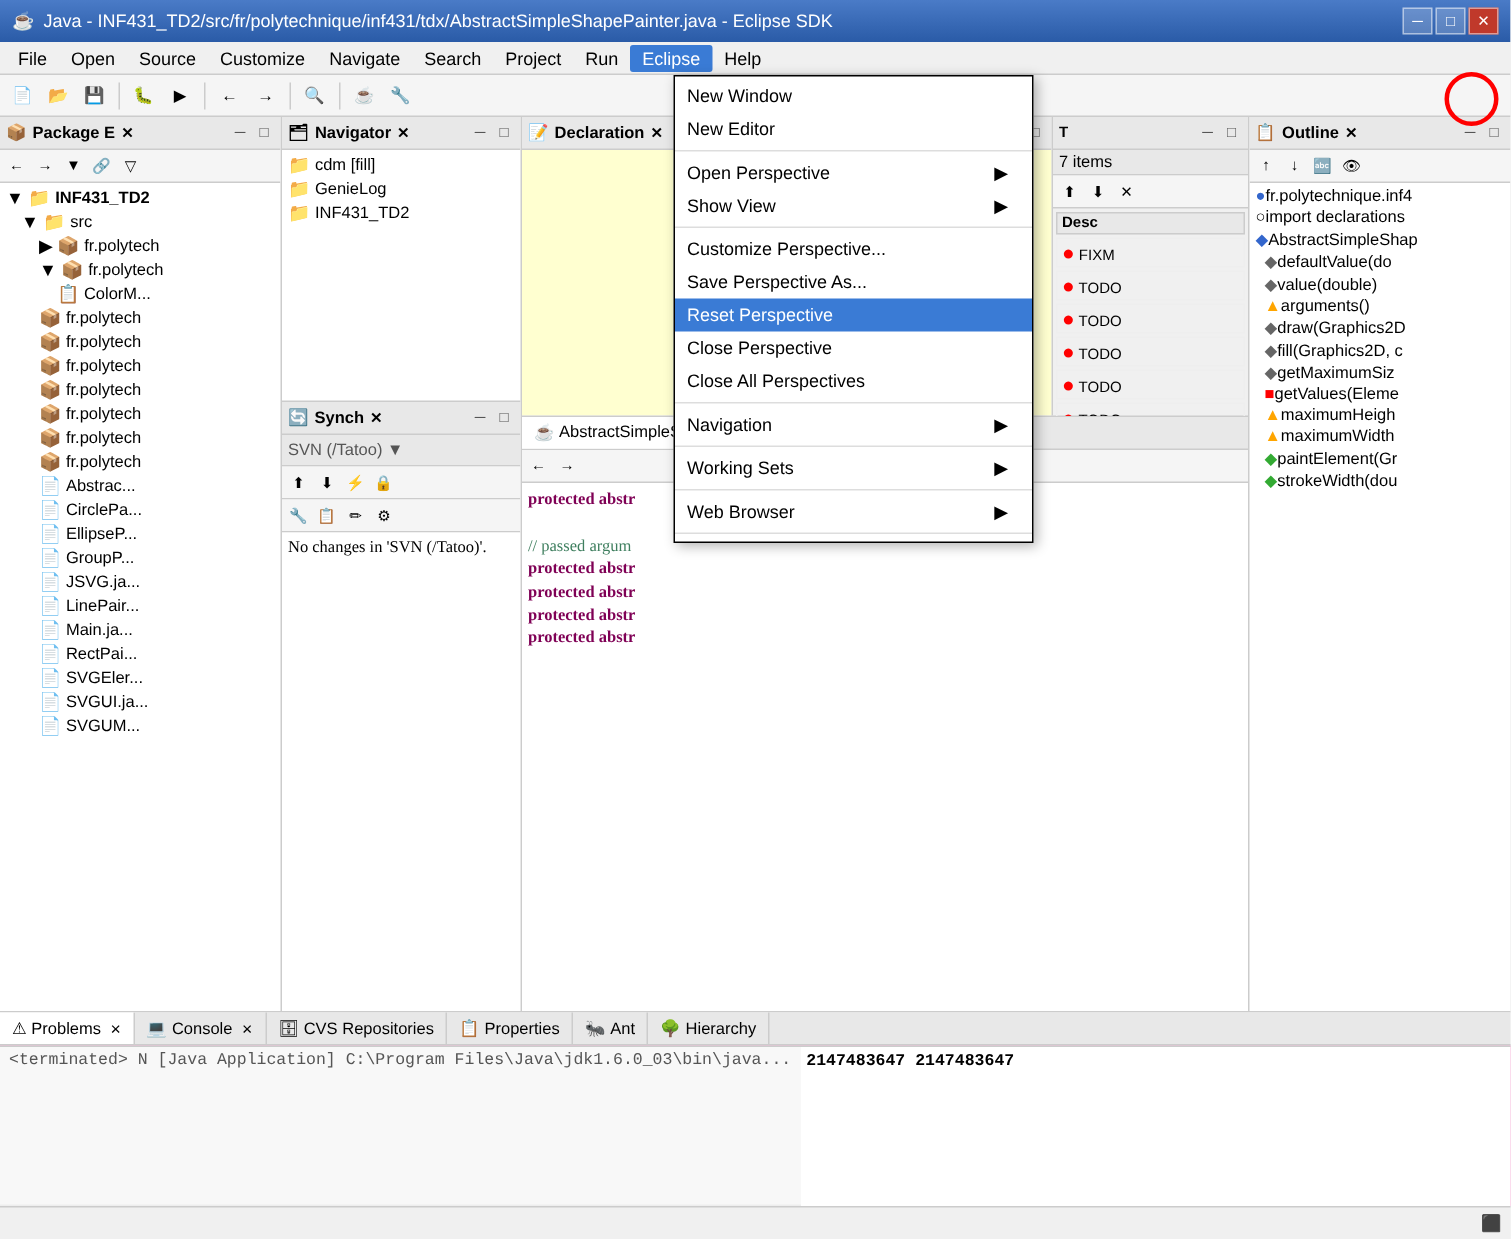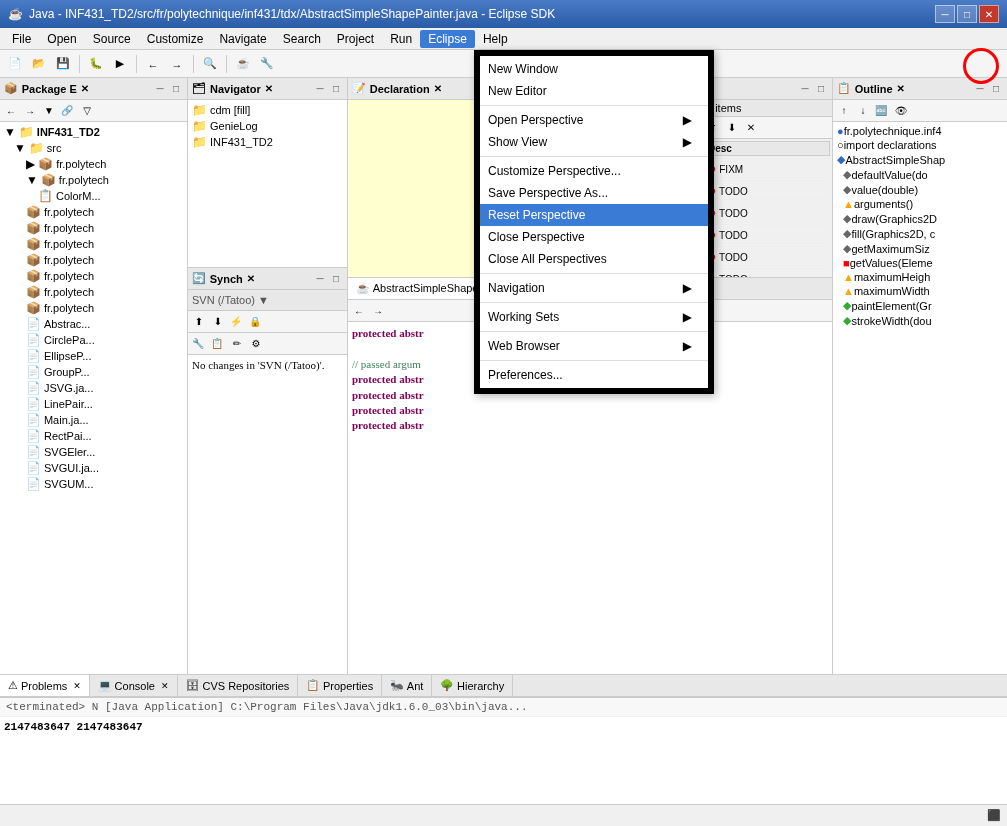--- a/index.html
+++ b/index.html
@@ -190,23 +190,23 @@
       height: 22px;
       display: flex;
       align-items: center;
       padding: 0 6px;
       font-size: 11px;
       color: #555;
     }
     .dropdown-menu {
       position: absolute;
       top: 50px;
-      left: 474px;
+      left: 449px;
       background: white;
-      border: 6px solid #000000;
+      border: 1px solid #000000;
       box-shadow: 2px 2px 8px rgba(0,0,0,0.3);
       z-index: 200;
       min-width: 240px;
       padding: 2px 0;
     }
     .menu-dropdown-item {
       display: flex;
       align-items: center;
       justify-content: space-between;
       padding: 4px 16px 4px 8px;
@@ -752,21 +752,21 @@
     </div>
     <div class="prob-tab">
       <span>🐜</span>
       <span>Ant</span>
     </div>
     <div class="prob-tab">
       <span>🌳</span>
       <span>Hierarchy</span>
     </div>
   </div>
-  <div style="display:flex; flex:1; overflow:hidden; border-top:1px solid #ccc; background:#f9a8d4; flex-direction:column;">
+  <div style="display:flex; flex:1; overflow:hidden; border-top:1px solid #ccc; background:#f9a8d4; ">
     <div style="font-family: 'Courier New', monospace; font-size:11px; padding:3px 6px; border-bottom:1px solid #eee; color:#555; background:#f8f8f8;">
       <span>&lt;terminated&gt; N [Java Application] C:\Program Files\Java\jdk1.6.0_03\bin\java...</span>
     </div>
     <div class="console-content">
       <span>2147483647  2147483647</span>
     </div>
   </div>
 </div>
 
 <div class="status-bar" style="position:absolute; bottom:0; left:0; right:0;">
@@ -786,16 +786,15 @@
   <div class="menu-dropdown-item highlighted">Reset Perspective</div>
   <div class="menu-dropdown-item">Close Perspective</div>
   <div class="menu-dropdown-item">Close All Perspectives</div>
   <div class="menu-sep"></div>
   <div class="menu-dropdown-item">Navigation <span class="arrow">▶</span></div>
   <div class="menu-sep"></div>
   <div class="menu-dropdown-item">Working Sets <span class="arrow">▶</span></div>
   <div class="menu-sep"></div>
   <div class="menu-dropdown-item">Web Browser <span class="arrow">▶</span></div>
   <div class="menu-sep"></div>
-  <div class="menu-dropdown-item">Preferences...</div>
 </div>
 
 <div class="red-highlight"></div>
 
 </body></html>

